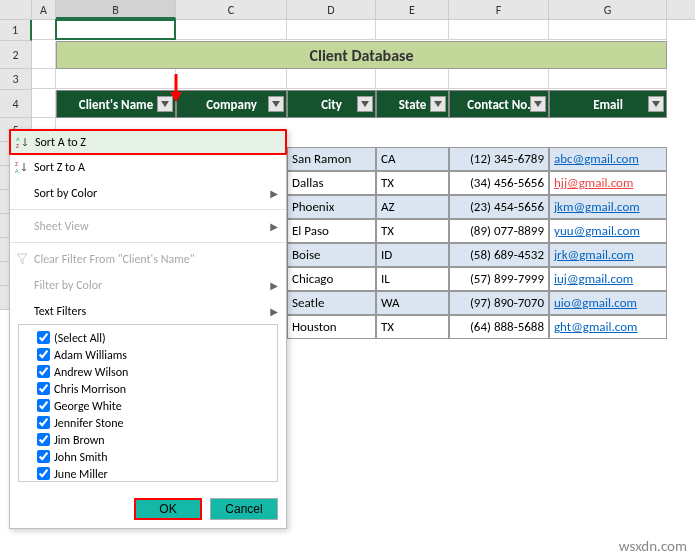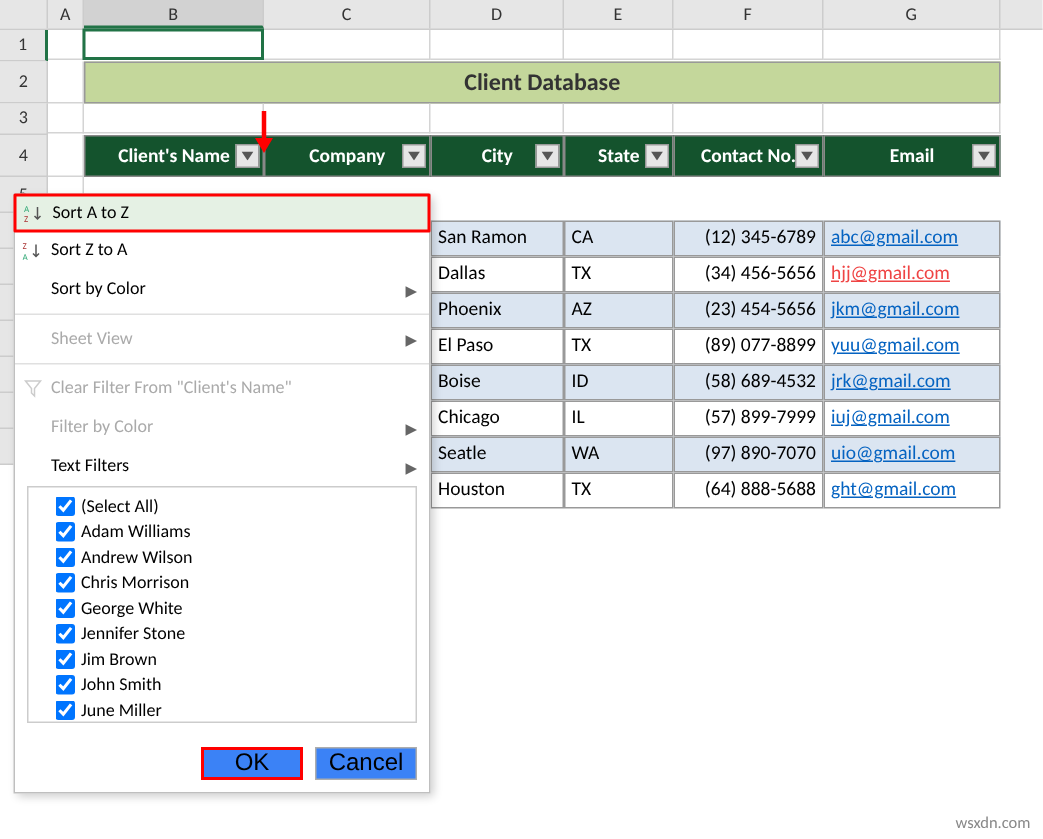--- a/index.html
+++ b/index.html
@@ -54,25 +54,25 @@
 .menu-item.disabled { color: #aaa; }
 .menu-icon { position: absolute; left: 4px; width: 16px; height: 16px; display: flex; align-items: center; justify-content: center; }
 .menu-arrow { margin-left: auto; color: #666; font-size: 10px; }
 .menu-sep { height: 1px; background: #e0e0e0; margin: 3px 0; }
 .search-box { margin: 6px 8px; border: 1px solid #ccc; height: 22px; display: flex; align-items: center; padding: 0 4px; }
 .search-box input { border: none; outline: none; flex: 1; font-style: italic; color: #888; font-size: 12px; }
 .checklist { border: 1px solid #ccc; margin: 0 8px 8px 8px; padding: 4px; height: 158px; overflow-y: auto; }
 .check-item { display: flex; align-items: center; height: 17px; padding-left: 14px; gap: 4px; }
 .check-item input { width: 13px; height: 13px; }
 .menu-buttons { display: flex; justify-content: flex-end; gap: 8px; padding: 8px; }
-.menu-buttons button { width: 68px; height: 22px; border: 1px solid #adadad; background: #3b82f6; font-size: 16px; }
+.menu-buttons button { width: 68px; height: 22px; border: 1px solid #adadad; background: #14b8a6; font-size: 12px; }
 .menu-buttons button.ok { border: 2px solid red; }
 
 
-.watermark { position: absolute; right: 8px; bottom: 4px; font-size: 11px; color: #888; }
+.watermark { position: absolute; right: 8px; bottom: 4px; font-size: 15px; color: #888; }
 </style>
 </head>
 <body>
 
 <div class="sheet">
 
   <div class="col-headers">
     <div class="corner"></div>
     <div class="col-h cA">A</div>
     <div class="col-h cB" style="background:#d2d2d2;border-bottom:2px solid #217346">B</div>

